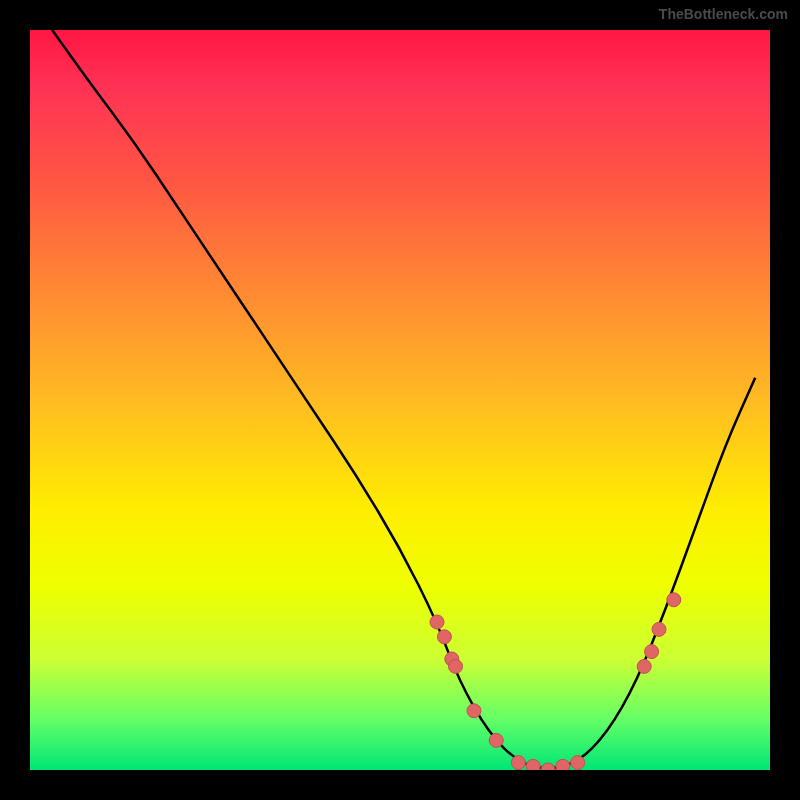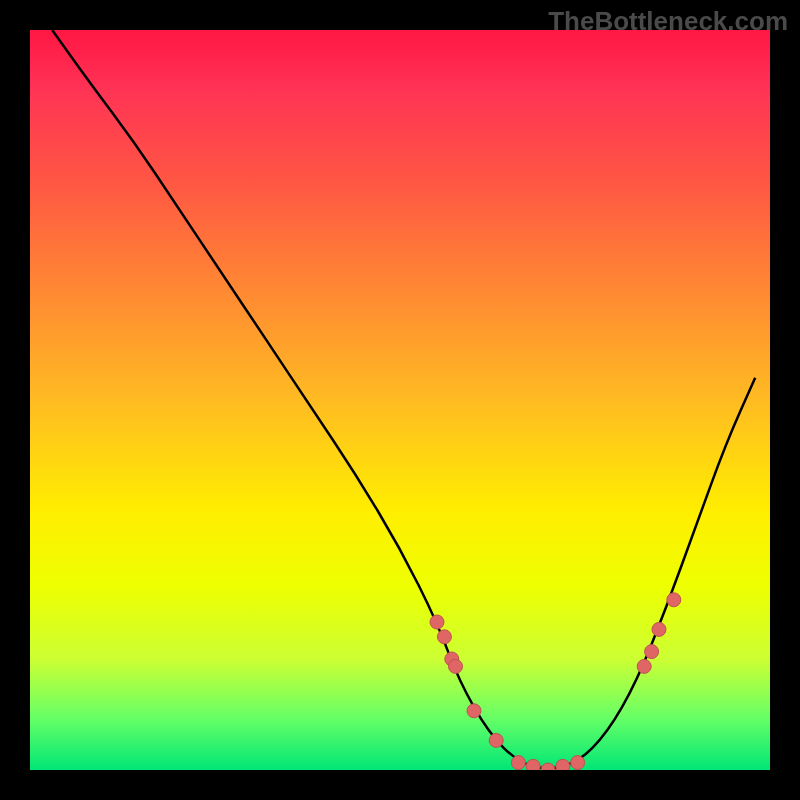--- a/index.html
+++ b/index.html
@@ -9,21 +9,21 @@
     background: #000;
     position: relative;
     font-family: Arial, sans-serif;
     overflow: hidden;
   }
   .watermark {
     position: absolute;
     top: 6px;
     right: 12px;
     color: #4a4a4a;
-    font-size: 26px;
+    font-size: 14px;
     font-weight: bold;
     z-index: 10;
   }
   .plot-area {
     position: absolute;
     left: 30px;
     top: 30px;
     width: 740px;
     height: 740px;
   }

